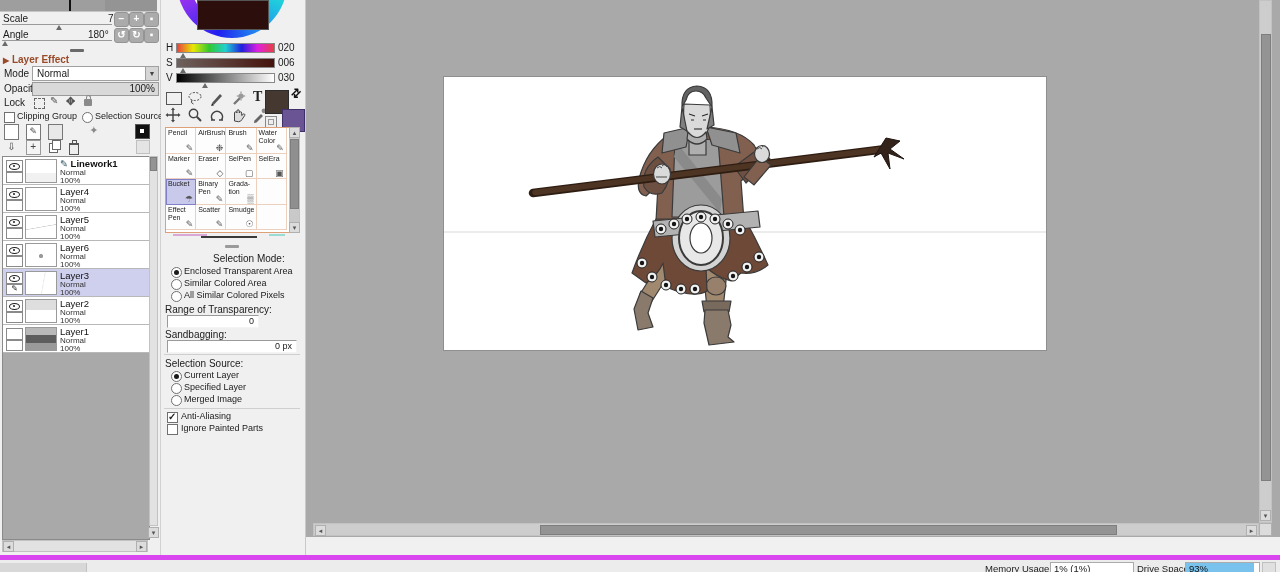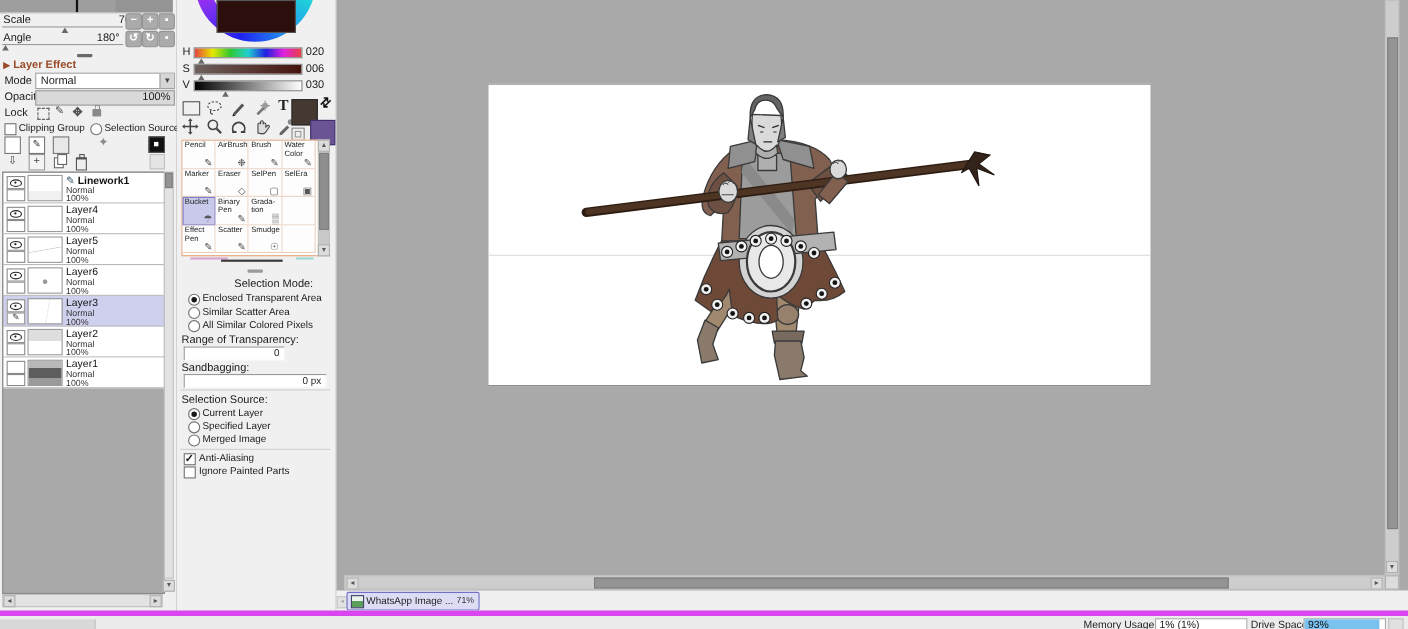--- a/index.html
+++ b/index.html
@@ -311,21 +311,21 @@
 
     <div class="abs" style="left:12px;top:73px;width:34px;height:2px;background:#d9a8d4;top:234px;"></div>
     <div class="abs" style="left:40px;top:236px;width:56px;height:2px;background:#3a3a3a;"></div>
     <div class="abs" style="left:108px;top:234px;width:16px;height:2px;background:#9adbd4;"></div>
     <div class="grip" style="left:64px;top:245px;"></div>
 
     <span class="abs lbl" style="left:4px;top:253px;margin-left:48px;">Selection Mode:</span>
     <div class="radio on" style="left:10px;top:267px;"></div>
     <span class="abs lbl" style="left:23px;top:266px;font-size:9px;">Enclosed Transparent Area</span>
     <div class="radio" style="left:10px;top:279px;"></div>
-    <span class="abs lbl" style="left:23px;top:278px;font-size:9px;">Similar Scatter Area</span>
+    <span class="abs lbl" style="left:23px;top:278px;font-size:9px;">Similar Colored Area</span>
     <div class="radio" style="left:10px;top:291px;"></div>
     <span class="abs lbl" style="left:23px;top:290px;font-size:9px;">All Similar Colored Pixels</span>
 
     <span class="abs lbl" style="left:4px;top:304px;text-align:center;">Range of Transparency:</span>
     <div class="abs sunken" style="left:6px;top:315px;width:90px;height:11px;">
       <span style="position:absolute;right:4px;top:0px;font-size:9px;">0</span>
     </div>
 
     <span class="abs lbl" style="left:4px;top:329px;">Sandbagging:</span>
     <div class="abs sunken" style="left:6px;top:340px;width:128px;height:11px;">
@@ -453,28 +453,20 @@
     </div>
 
     <div class="sbtrack" style="left:7px;top:523px;width:946px;height:13px;background:#cdcdcd;">
       <div class="sbarrow" style="left:1px;top:1px;">◂</div>
       <div class="sbthumb" style="left:226px;top:1px;width:577px;height:10px;"></div>
       <div class="sbarrow" style="right:1px;top:1px;">▸</div>
     </div>
     <div class="sbarrow" style="left:953px;top:523px;width:13px;height:13px;"></div>
   </div>
 
-  <div class="abs" style="left:306px;top:537px;width:974px;height:18px;background:#f0f0f0;">
-    <div class="abs" style="left:0px;top:5px;width:8px;height:9px;background:#e2e2e2;border:1px solid #c6c6c6;font-size:6px;line-height:8px;text-align:center;color:#aaa;">◂</div>
-    <div class="abs" style="left:9px;top:1px;width:119px;height:15px;background:#dcdcf4;border:1px solid #7070c8;border-radius:2px;">
-      <span style="position:absolute;left:3px;top:2px;width:10px;height:10px;border:1px solid #446;background:linear-gradient(180deg,#eaf4ea 0 45%,#5a9e5a 45%);"></span>
-      <span style="position:absolute;left:17px;top:2px;font-size:9px;color:#222;white-space:nowrap;">WhatsApp Image ...</span>
-      <span style="position:absolute;right:4px;top:2px;font-size:8px;color:#333;">71%</span>
-    </div>
-  </div>
 
   <div class="abs" style="left:0;top:555px;width:1280px;height:17px;background:#ececec;border-top:5px solid #d946ef;">
     <div class="abs" style="left:0;top:3px;width:86px;height:14px;background:#d8d8d8;border-right:1px solid #c2c2c2;"></div>
     <span class="abs lbl" style="left:985px;top:3px;font-size:9.5px;color:#222;">Memory Usage</span>
     <div class="abs" style="left:1050px;top:2px;width:82px;height:12px;background:#fff;border:1px solid #ababab;">
       <span style="position:absolute;left:3px;top:0px;font-size:9.5px;text-align:right;">1% (1%)</span>
     </div>
     <span class="abs lbl" style="left:1137px;top:3px;font-size:9.5px;color:#222;">Drive Space</span>
     <div class="abs" style="left:1185px;top:2px;width:73px;height:12px;background:#fff;border:1px solid #ababab;">
       <div style="position:absolute;left:0;top:0;width:93%;height:100%;background:#79c2ee;"></div>

